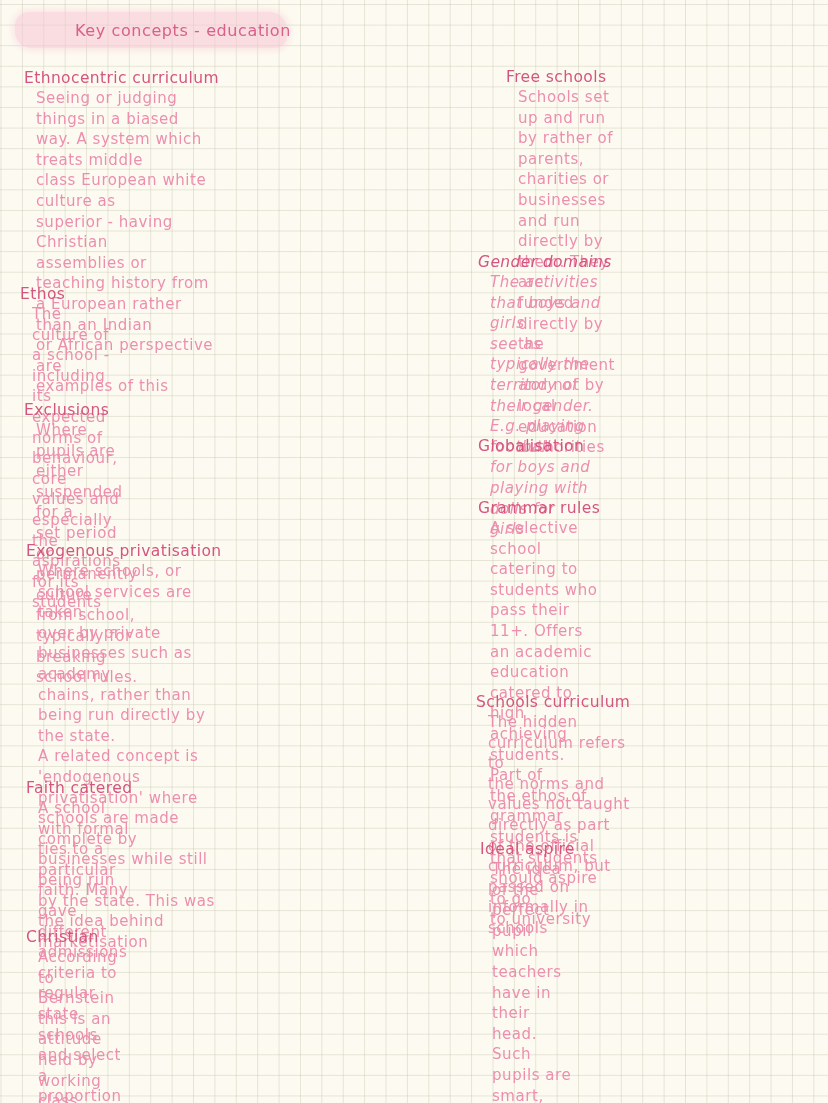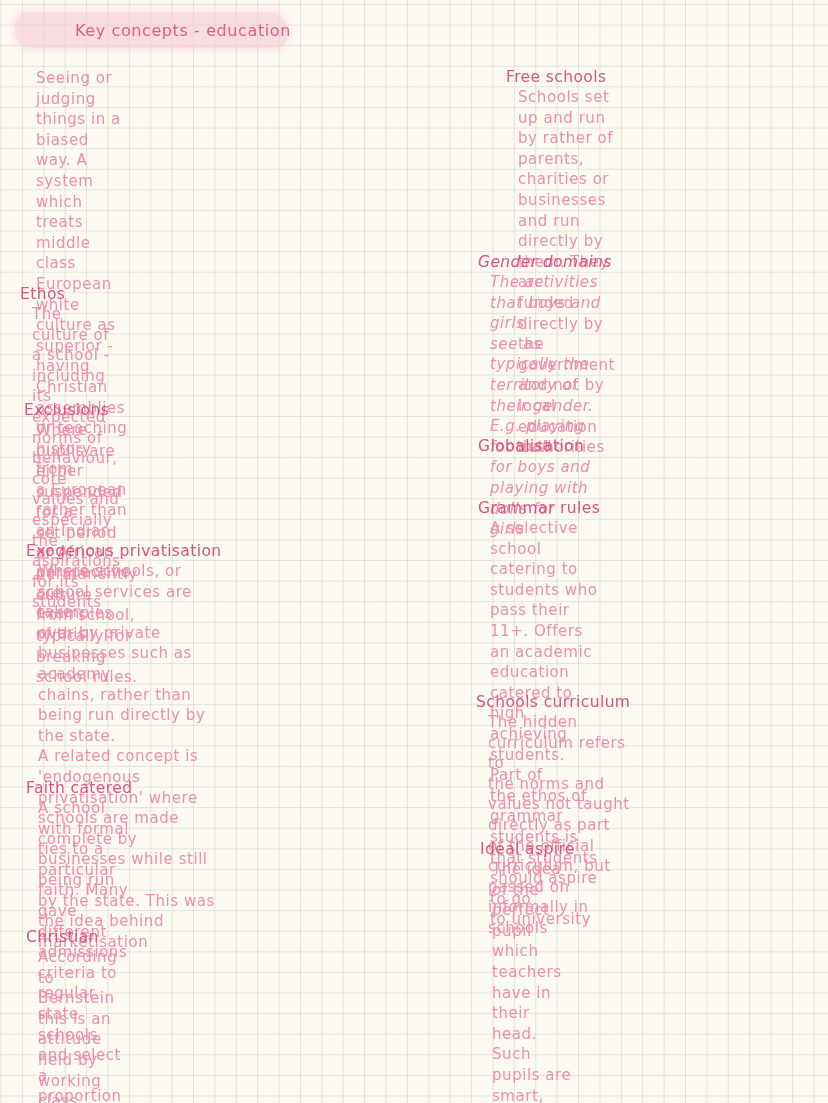--- a/index.html
+++ b/index.html
@@ -63,20 +63,21 @@
     }
   </style>
 </head>
 <body>
 
 <div class="title-wrap"></div>
 <div class="title">Key concepts - education</div>
 
 <div class="col">
   <div class="entry" style="left:24px; top:68px;">
+    <div class="term">Ethnocentric curriculum</div>
     <div class="def">Seeing or judging things in a biased
 way. A system which treats middle
 class European white culture as
 superior - having Christian
 assemblies or teaching history from
 a European rather than an Indian
 or African perspective are
 examples of this</div>
   </div>
   <div class="entry" style="left:20px; top:284px;">

